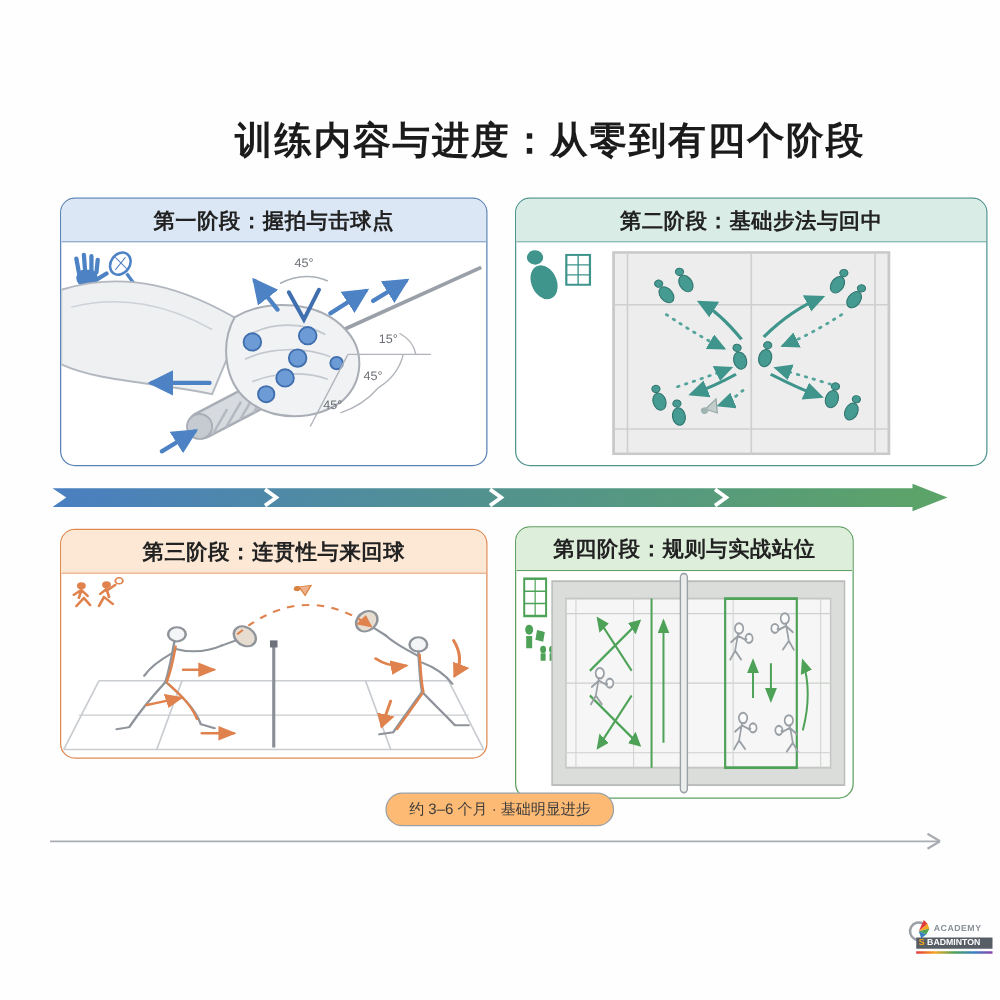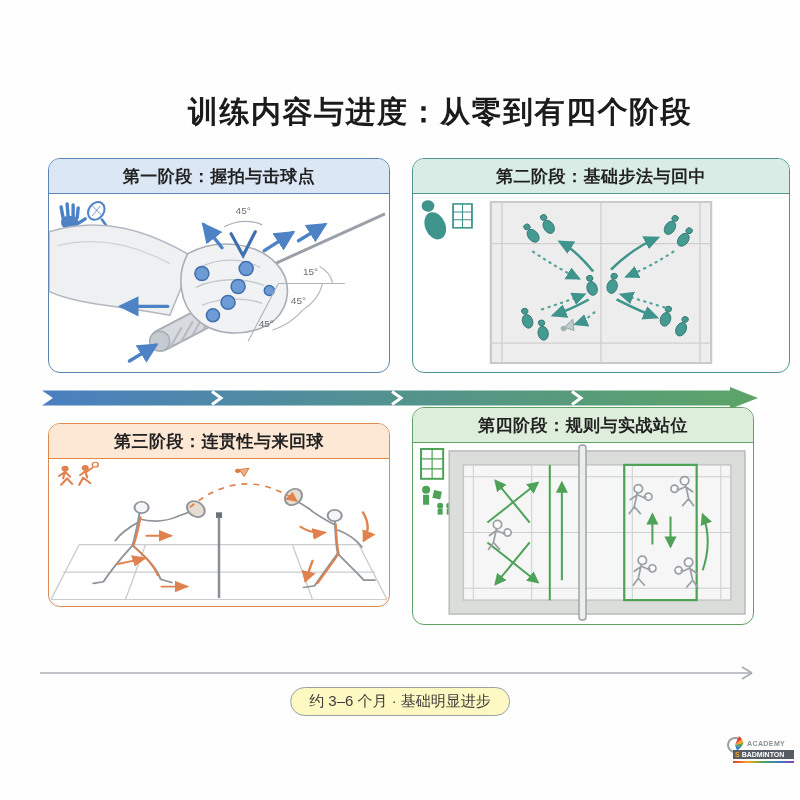--- a/index.html
+++ b/index.html
@@ -11,26 +11,26 @@
          border-radius:12px;display:flex;flex-direction:column;overflow:hidden;box-sizing:border-box;}
   .panel-header{height:34px;flex:0 0 34px;display:flex;align-items:center;justify-content:center;
          background:var(--hbg);border-bottom:1.6px solid var(--accent);
          border-radius:10px 10px 0 0;}
   .panel-header span{font-size:17px;font-weight:bold;color:#222;letter-spacing:0.5px;}
   .panel-content{flex:1;position:relative;}
   .panel-content svg{position:absolute;left:0;top:0;width:100%;height:100%;}
   .p1{left:48px;top:158px;width:342px;height:215px;text-align:center;}
   .p2{left:412px;top:158px;width:378px;height:215px;}
   .p3{left:48px;top:423px;width:342px;height:184px;}
-  .p4{left:412px;top:407px;width:342px;height:218px;}
+  .p4{left:412px;top:421px;width:271px;height:218px;}
   .flow-arrow{position:absolute;left:42px;top:387px;width:716px;height:22px;}
   .timeline-line{position:absolute;left:40px;top:658px;width:720px;height:30px;}
-  .timeline-pill{position:absolute;left:50%;top:687px;transform:translateX(-50%);
-         background:#fef9c3;border:1.5px solid #9aa0a6;border-radius:15px;
-         padding:4px 18px;font-size:15px;color:#3c3c3c;white-space:nowrap;}
+  .timeline-pill{position:absolute;left:50%;top:634px;transform:translateX(-50%);
+         background:#fdba74;border:1.5px solid #9aa0a6;border-radius:15px;
+         padding:4px 18px;font-size:12px;color:#3c3c3c;white-space:nowrap;}
   .ang{font-size:10px;fill:#6b6f75;text-anchor:middle;font-family:"Liberation Sans",sans-serif;}
   .logo{position:absolute;left:726px;top:735px;width:68px;height:32px;}
   .logo-icon{position:absolute;left:0;top:0;width:19px;height:19px;}
   .logo-academy{position:absolute;left:21px;top:5px;font-size:7px;font-weight:bold;
          color:#8a9096;letter-spacing:0.4px;}
   .logo-bar{position:absolute;left:7px;top:15px;right:0;background:#575d65;color:#fff;
          font-size:7px;font-weight:bold;padding:1px 2px;display:flex;gap:2px;align-items:center;}
   .logo-prefix{color:#f5a623;}
   .logo-strip{position:absolute;left:7px;right:0;top:26px;height:2px;
          background:linear-gradient(90deg,#e23b3b,#f5a623,#4da257,#3a7fc1,#8e44ad);}

